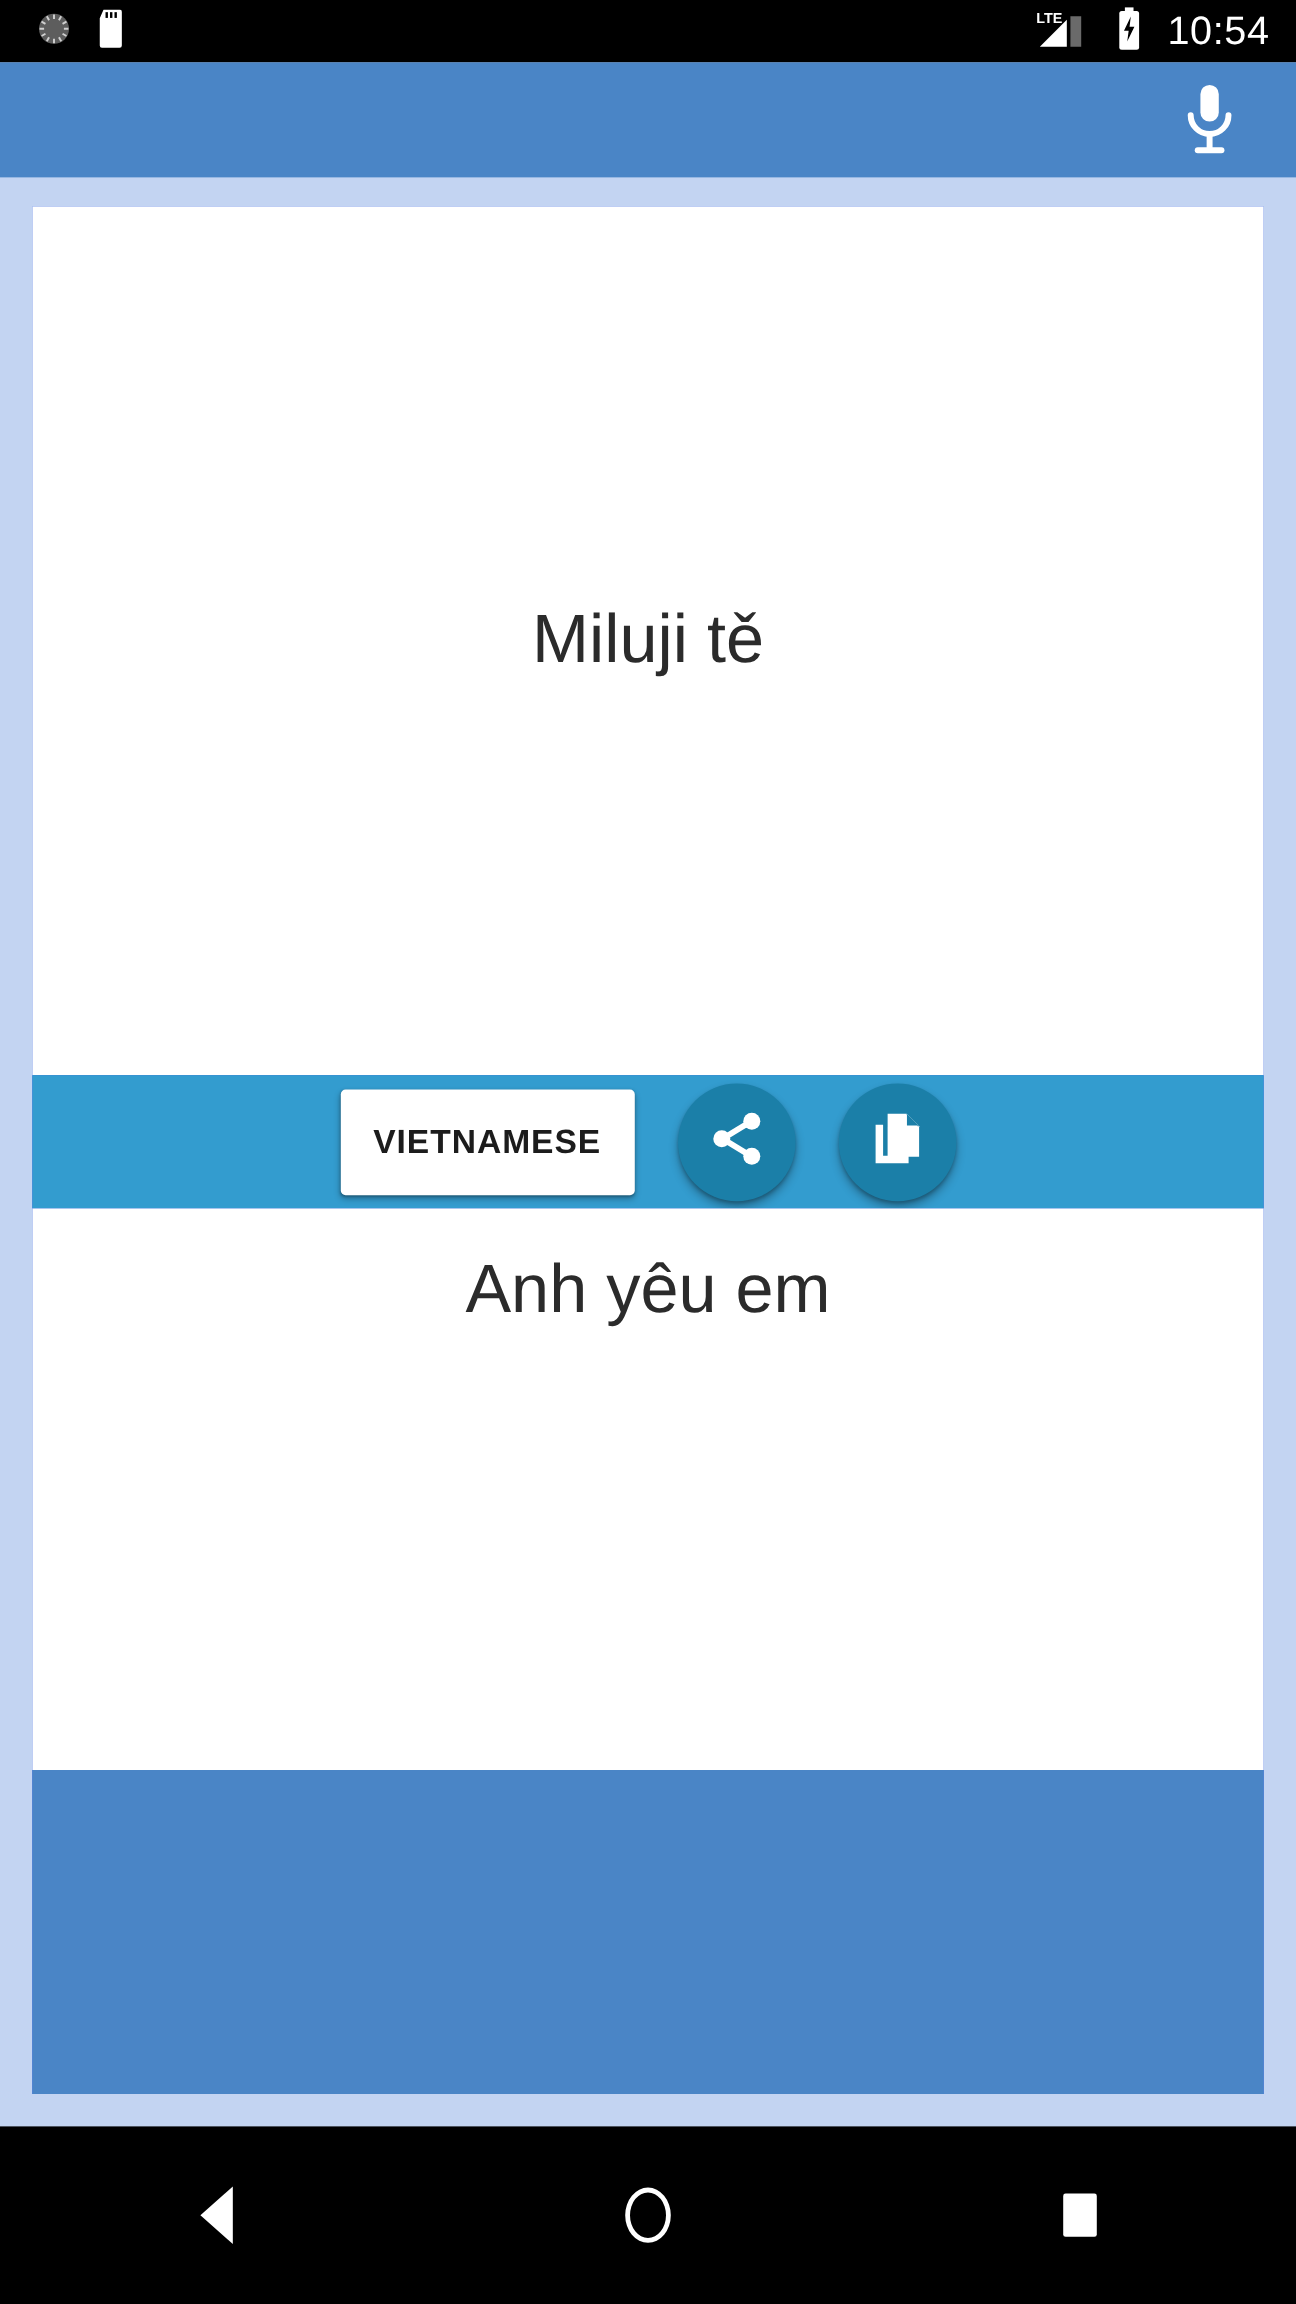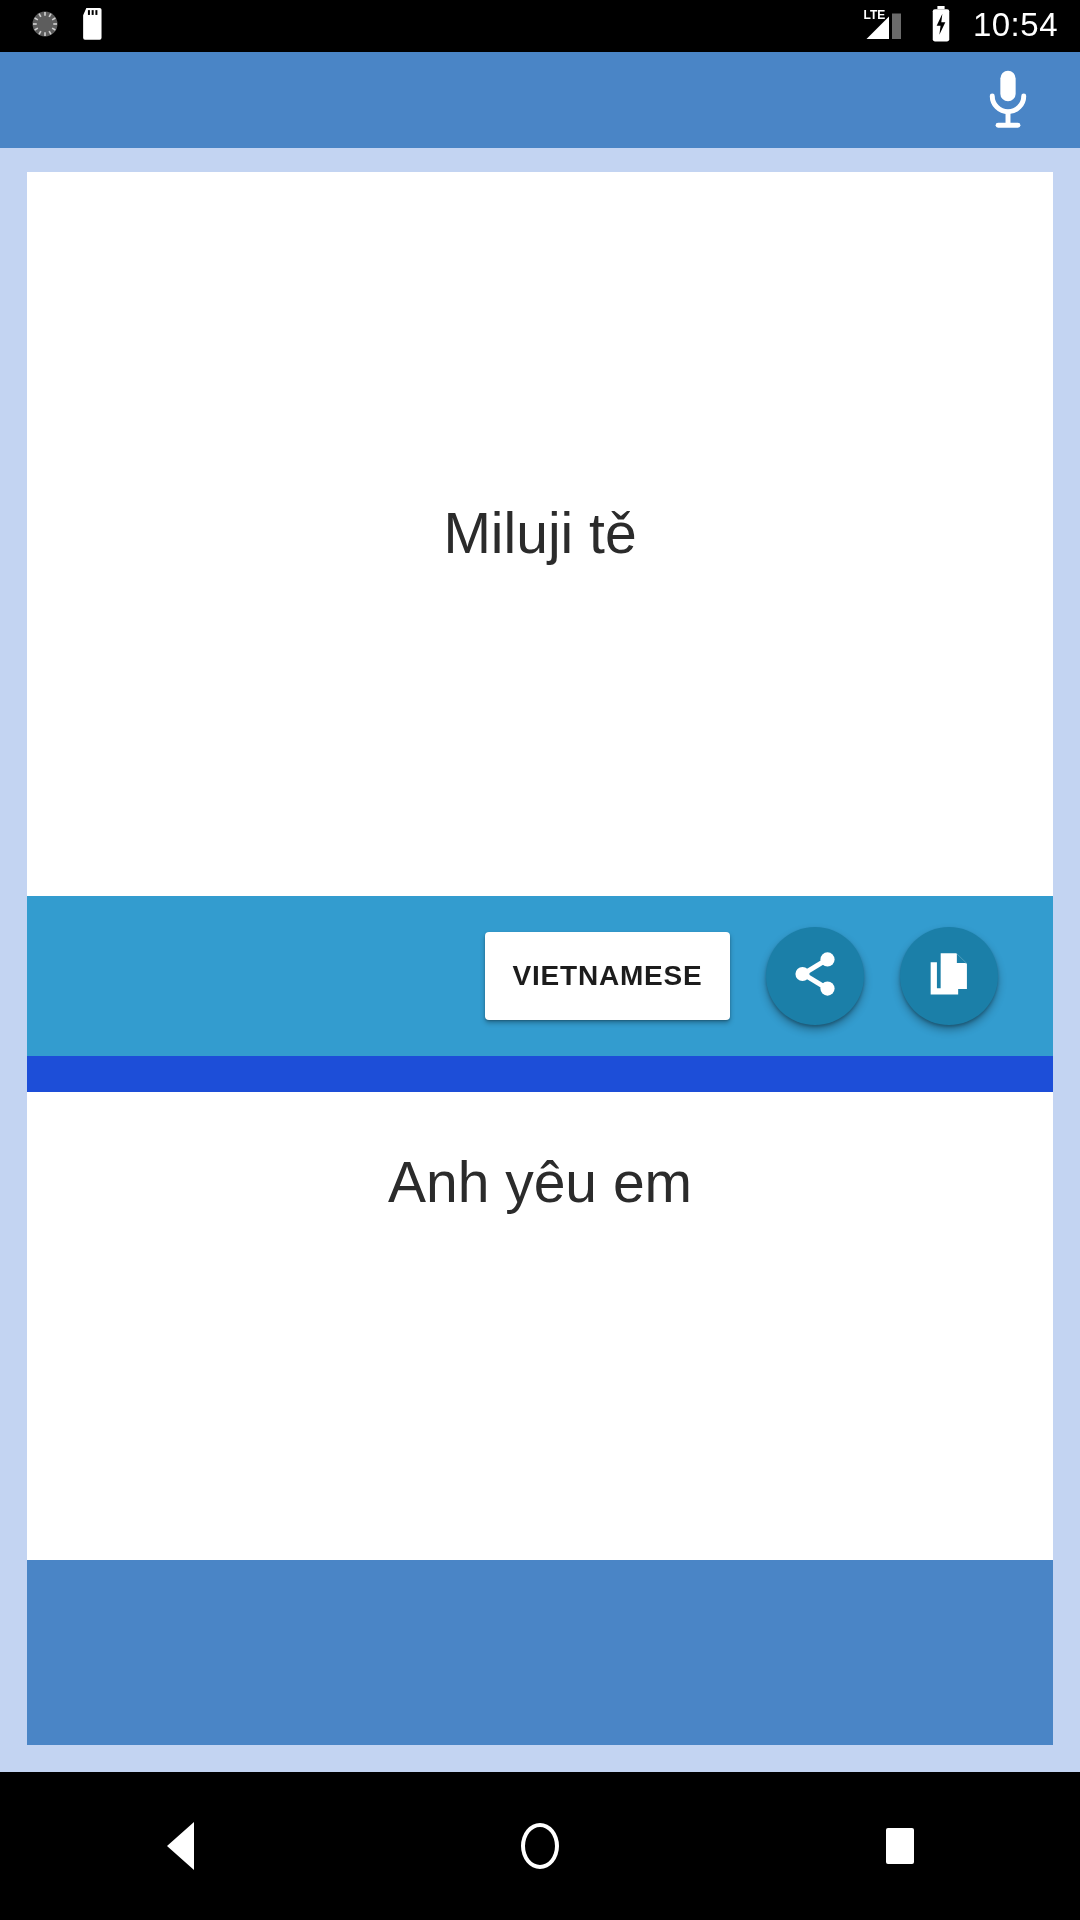--- a/index.html
+++ b/index.html
@@ -33,20 +33,21 @@
     padding: 0 22px 0 30px;
   }
   .status-left {
     display: flex;
     align-items: center;
     gap: 20px;
   }
   .status-right {
     margin-left: auto;
     display: flex;
+    align-items: center;
     gap: 14px;
   }
   .status-clock {
     color: #ffffff;
     font-size: 33px;
     font-weight: 400;
     letter-spacing: 0.5px;
     font-family: "Liberation Sans", sans-serif;
     margin-left: 6px;
   }
@@ -109,25 +110,25 @@
     color: #2b2b2b;
     font-weight: 400;
     text-align: center;
     line-height: 1.25;
     font-family: "Liberation Sans", sans-serif;
   }
 
   
   #action-bar {
     flex: none;
-    height: 160px;
+    height: 111px;
     background: #339ccf;
     display: flex;
     align-items: center;
-    justify-content: flex-end;
+    justify-content: center;
     gap: 36px;
     box-sizing: border-box;
     padding: 0 55px;
   }
   .lang-button {
     flex: 1 1 0;
     max-width: 245px;
     height: 88px;
     background: #ffffff;
     border: none;
@@ -157,26 +158,25 @@
     justify-content: center;
     cursor: pointer;
   }
 
   
   #target-card {
     background: #ffffff;
     flex: none;
     height: 468px;
     box-sizing: border-box;
-    padding: 55px 40px 0 40px;
+    padding: 32px 40px 0 40px;
     display: flex;
     align-items: flex-start;
     justify-content: center;
     overflow: hidden;
-    margin-top: 36px;
   }
 
   
   #bottom-strip {
     flex: 1 1 auto;
     background: #4a85c6;
   }
 
   
   #nav-bar {

